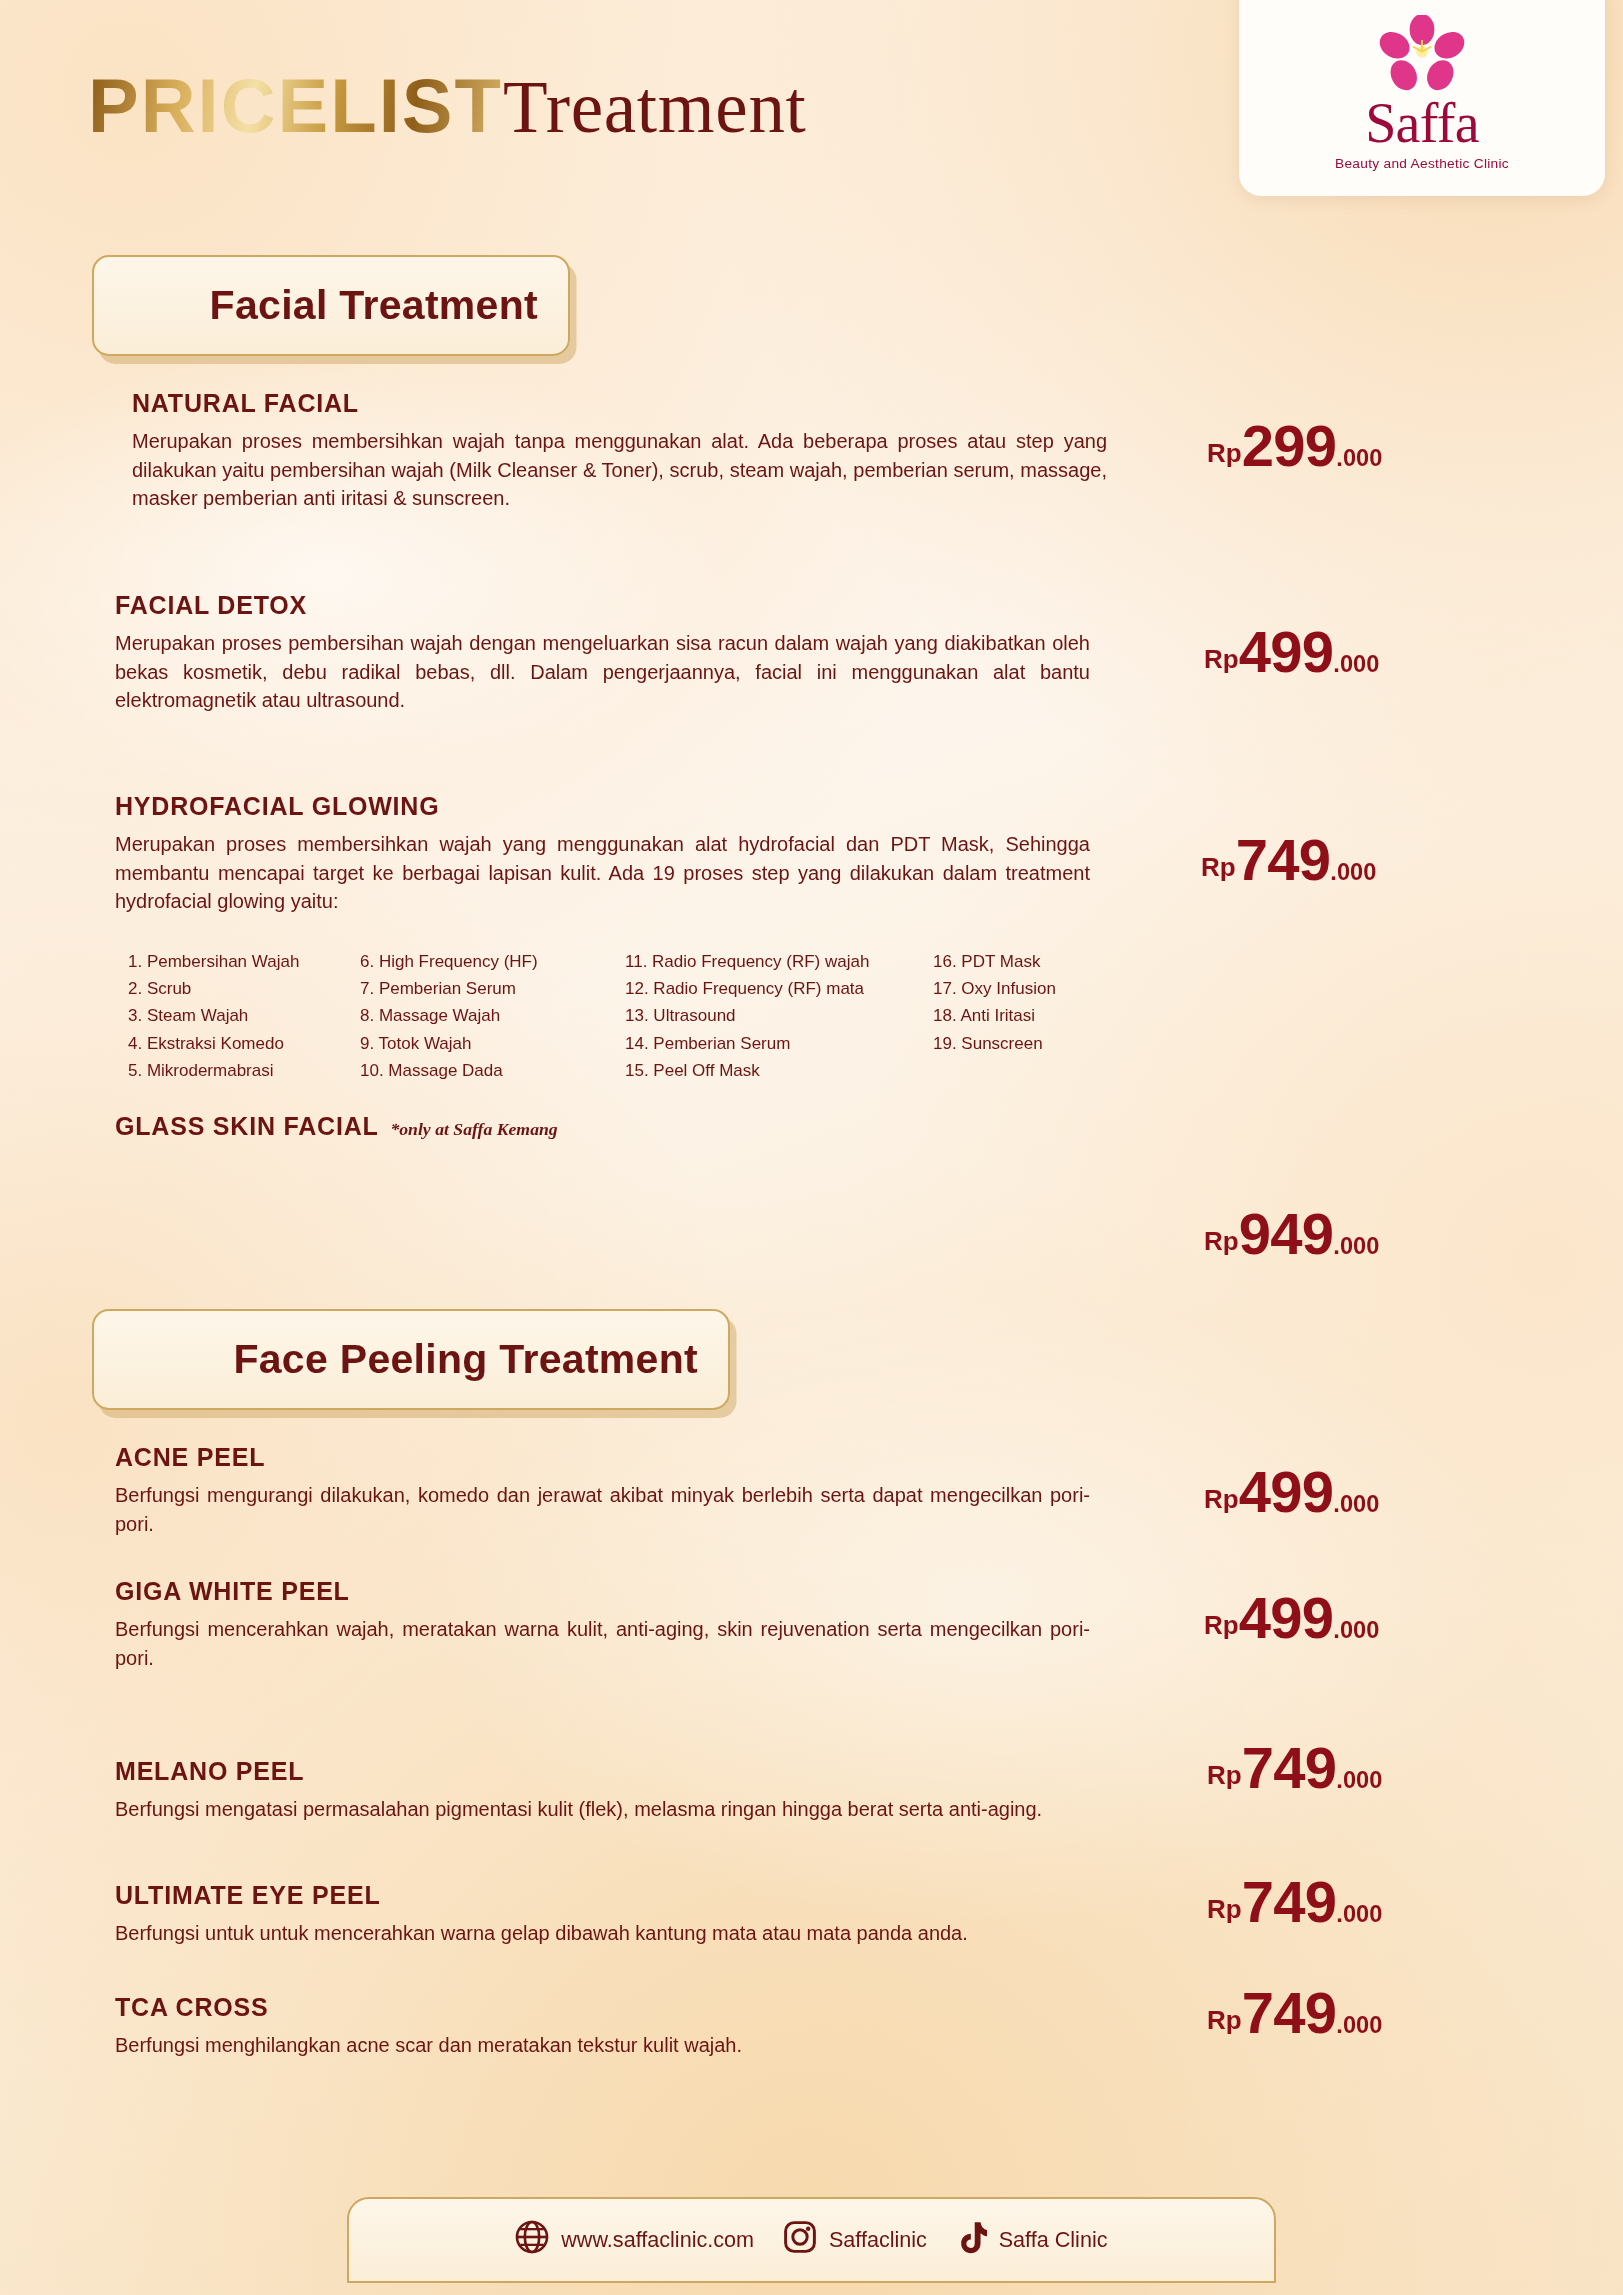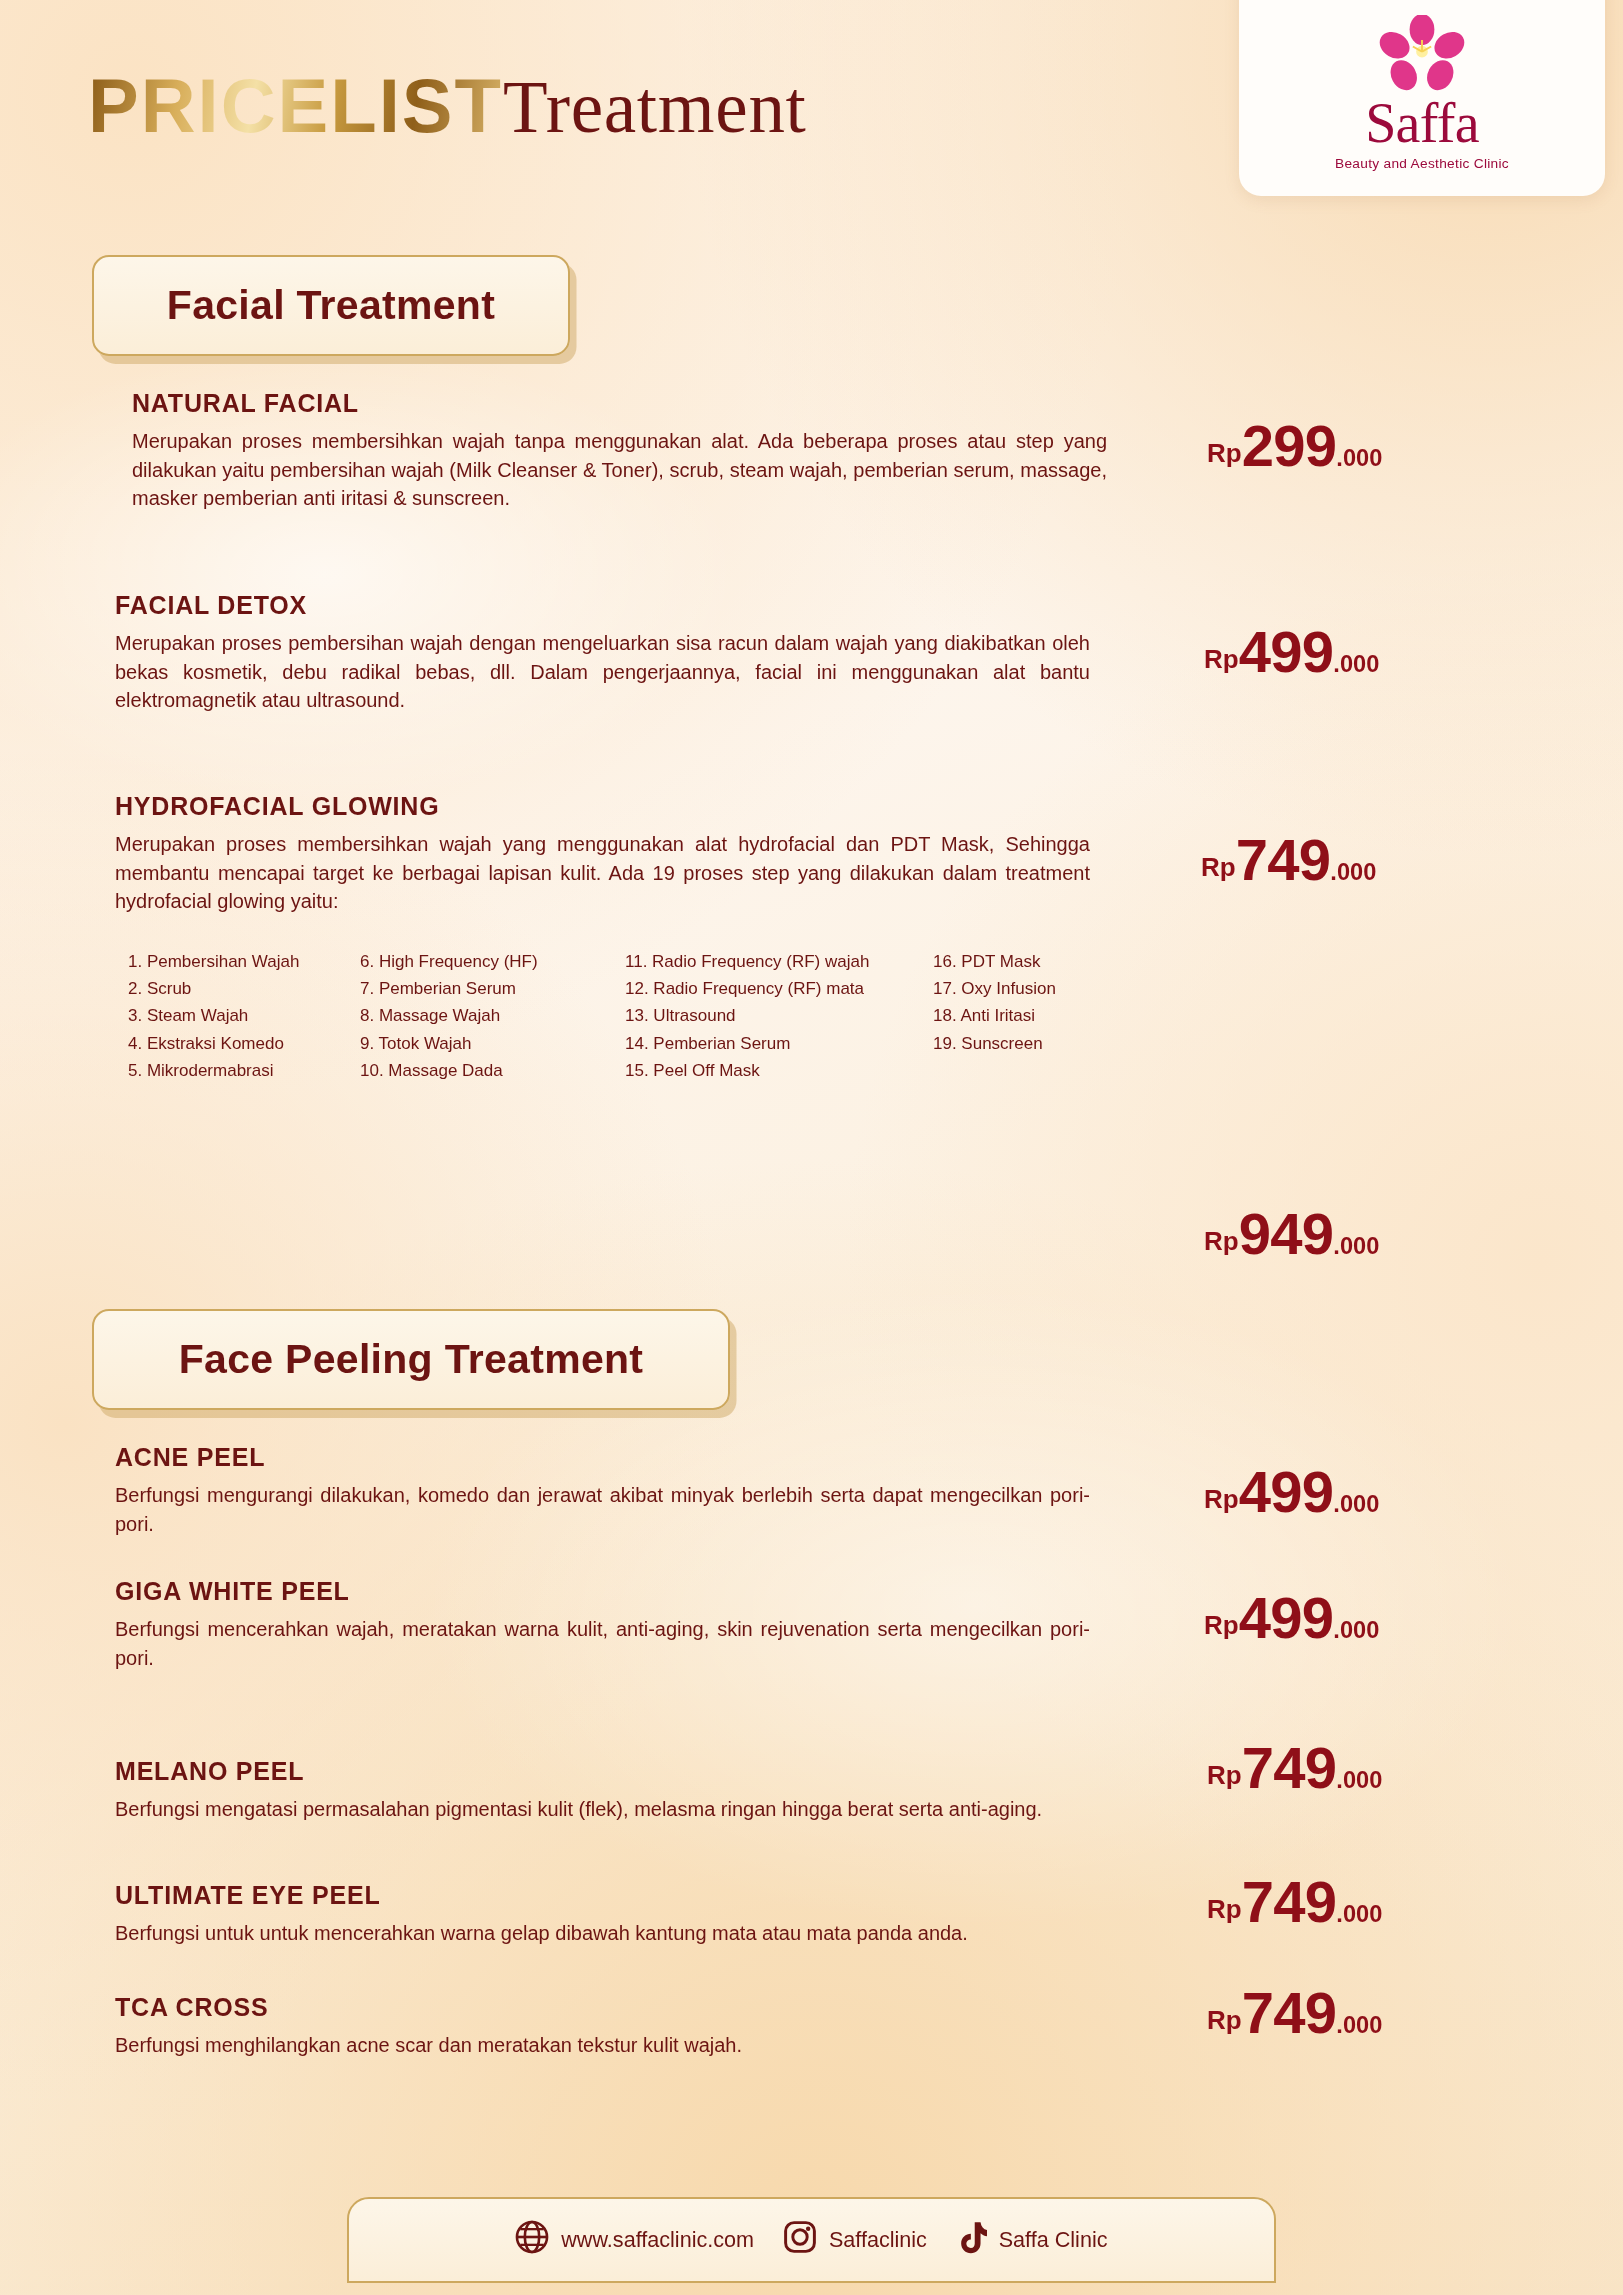--- a/index.html
+++ b/index.html
@@ -83,21 +83,21 @@
     letter-spacing: 0.7px;
   }
 
   
   .section-pill {
     position: absolute;
     background: linear-gradient(180deg,#fdf6e9 0%, #fbeed8 100%);
     border: 2px solid #cda85e;
     border-radius: 17px;
     box-shadow: 6.5px 7.9px 0 rgba(201,162,92,0.45);
-    display: flex; align-items: center; justify-content: center;
+    display: flex; align-items: center; justify-content: flex-end;
     padding: 0 30px;
   }
   .section-pill span {
     font-size: 41px;
     font-weight: bold;
     color: #6c1412;
     letter-spacing: 0.3px;
   }
 
   
@@ -252,20 +252,24 @@
   <div>9. Totok Wajah</div>
   <div>14. Pemberian Serum</div>
   <div>19. Sunscreen</div>
   <div>5. Mikrodermabrasi</div>
   <div>10. Massage Dada</div>
   <div>15. Peel Off Mask</div>
   <div></div>
 </div>
 
 <div class="item" style="left:115px; top:1112px; width:975px;">
+  <div style="display:flex; align-items:baseline;">
+    <div class="item-title">GLASS SKIN FACIAL</div>
+    <div class="item-note">*only at Saffa Kemang</div>
+  </div>
 </div>
 <div class="price" style="left:1204px; top:1200px;">
   <span class="rp">Rp</span><span class="amt">949</span><span class="dec">.000</span>
 </div>
 
 <div class="section-pill" style="left:92px; top:1309px; width:638px; height:101px;">
   <span>Face Peeling Treatment</span>
 </div>
 
 <div class="item" style="left:115px; top:1443px; width:975px;">

